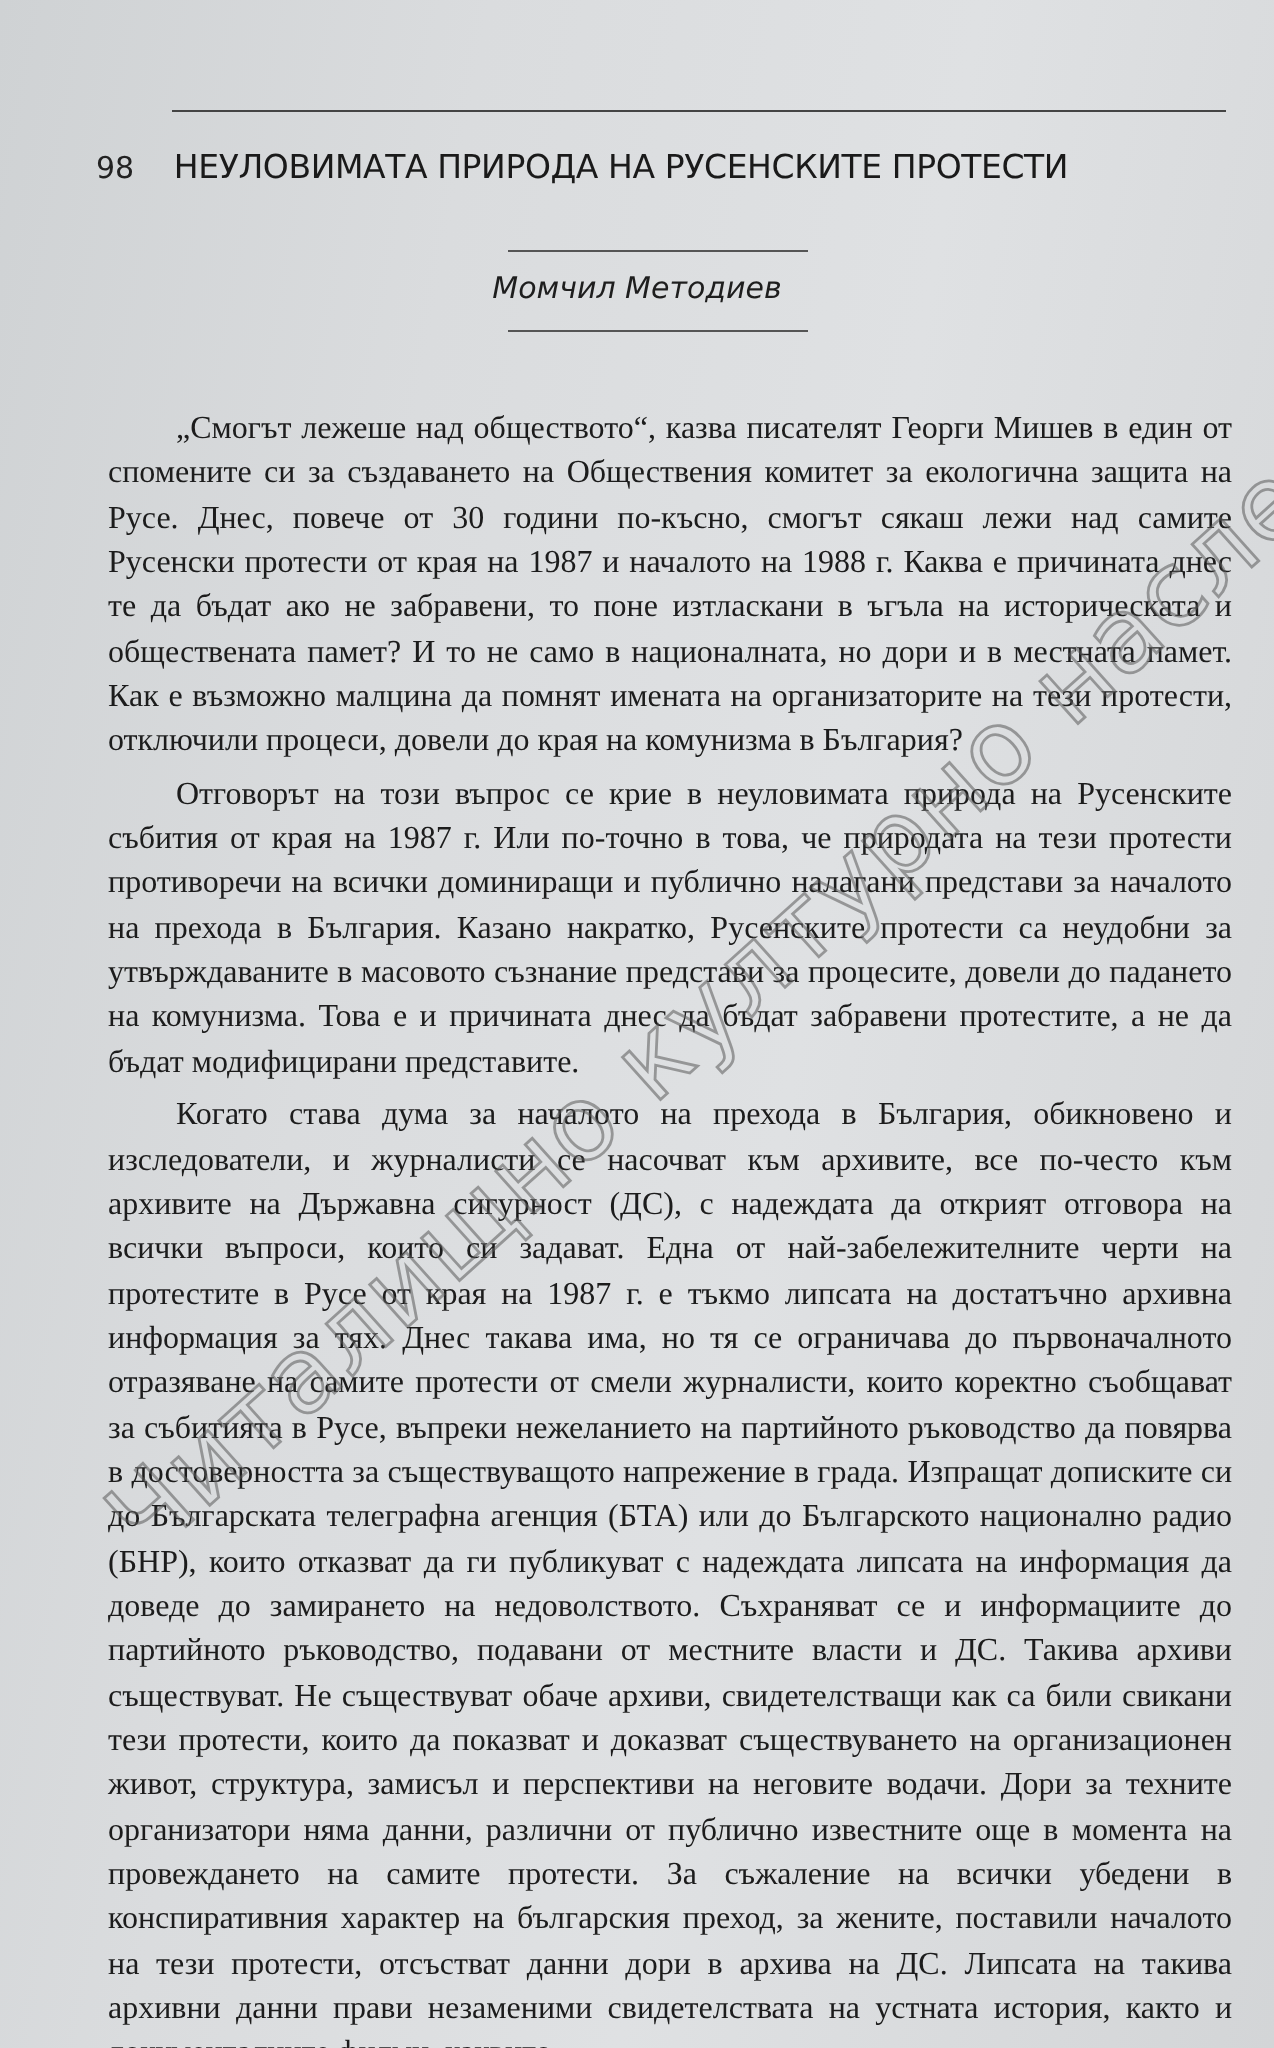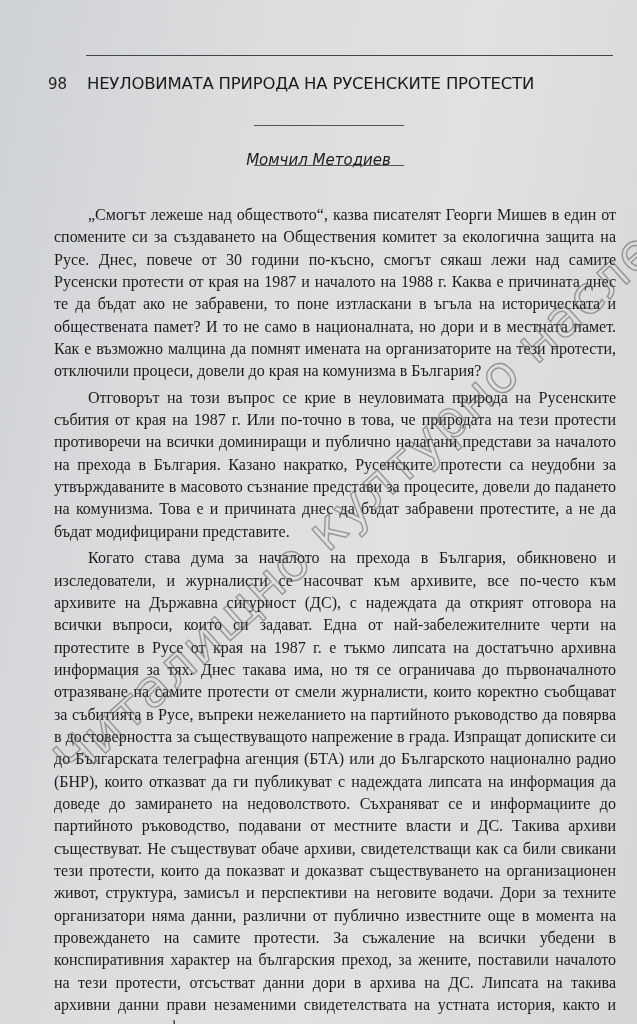--- a/index.html
+++ b/index.html
@@ -25,21 +25,21 @@
     position: absolute; left: 38px; right: 0; top: 17px; height: 1px; background: #444;
   }
   .title {
     position: absolute; left: 0; width: 621px; top: 74px; text-align: center;
     font-family: "DejaVu Sans", sans-serif; font-size: 16.5px; letter-spacing: -0.2px;
     color: #1a1a1a;
   }
   .rule { position: absolute; height: 1px; background: #555; }
   .author {
     position: absolute; left: 0; width: 637px; top: 135px; text-align: center;
-    font-family: "DejaVu Sans", sans-serif; font-style: italic; font-size: 15px; color: #1e1e1e; margin-top: 16px;
+    font-family: "DejaVu Sans", sans-serif; font-style: italic; font-size: 15px; color: #1e1e1e;
   }
   .body-text {
     position: absolute; left: 54px; top: 204px; width: 562px;
     font-size: 16px; line-height: 22.35px; text-align: justify;
   }
   .body-text p { margin: 0 0 4px 0; text-indent: 34px; }
   .watermark {
     position: absolute; left: -40px; top: 470px; width: 800px;
     transform: rotate(-42deg); transform-origin: center;
     font-family: "DejaVu Sans", sans-serif; font-size: 52px; letter-spacing: 1px;

